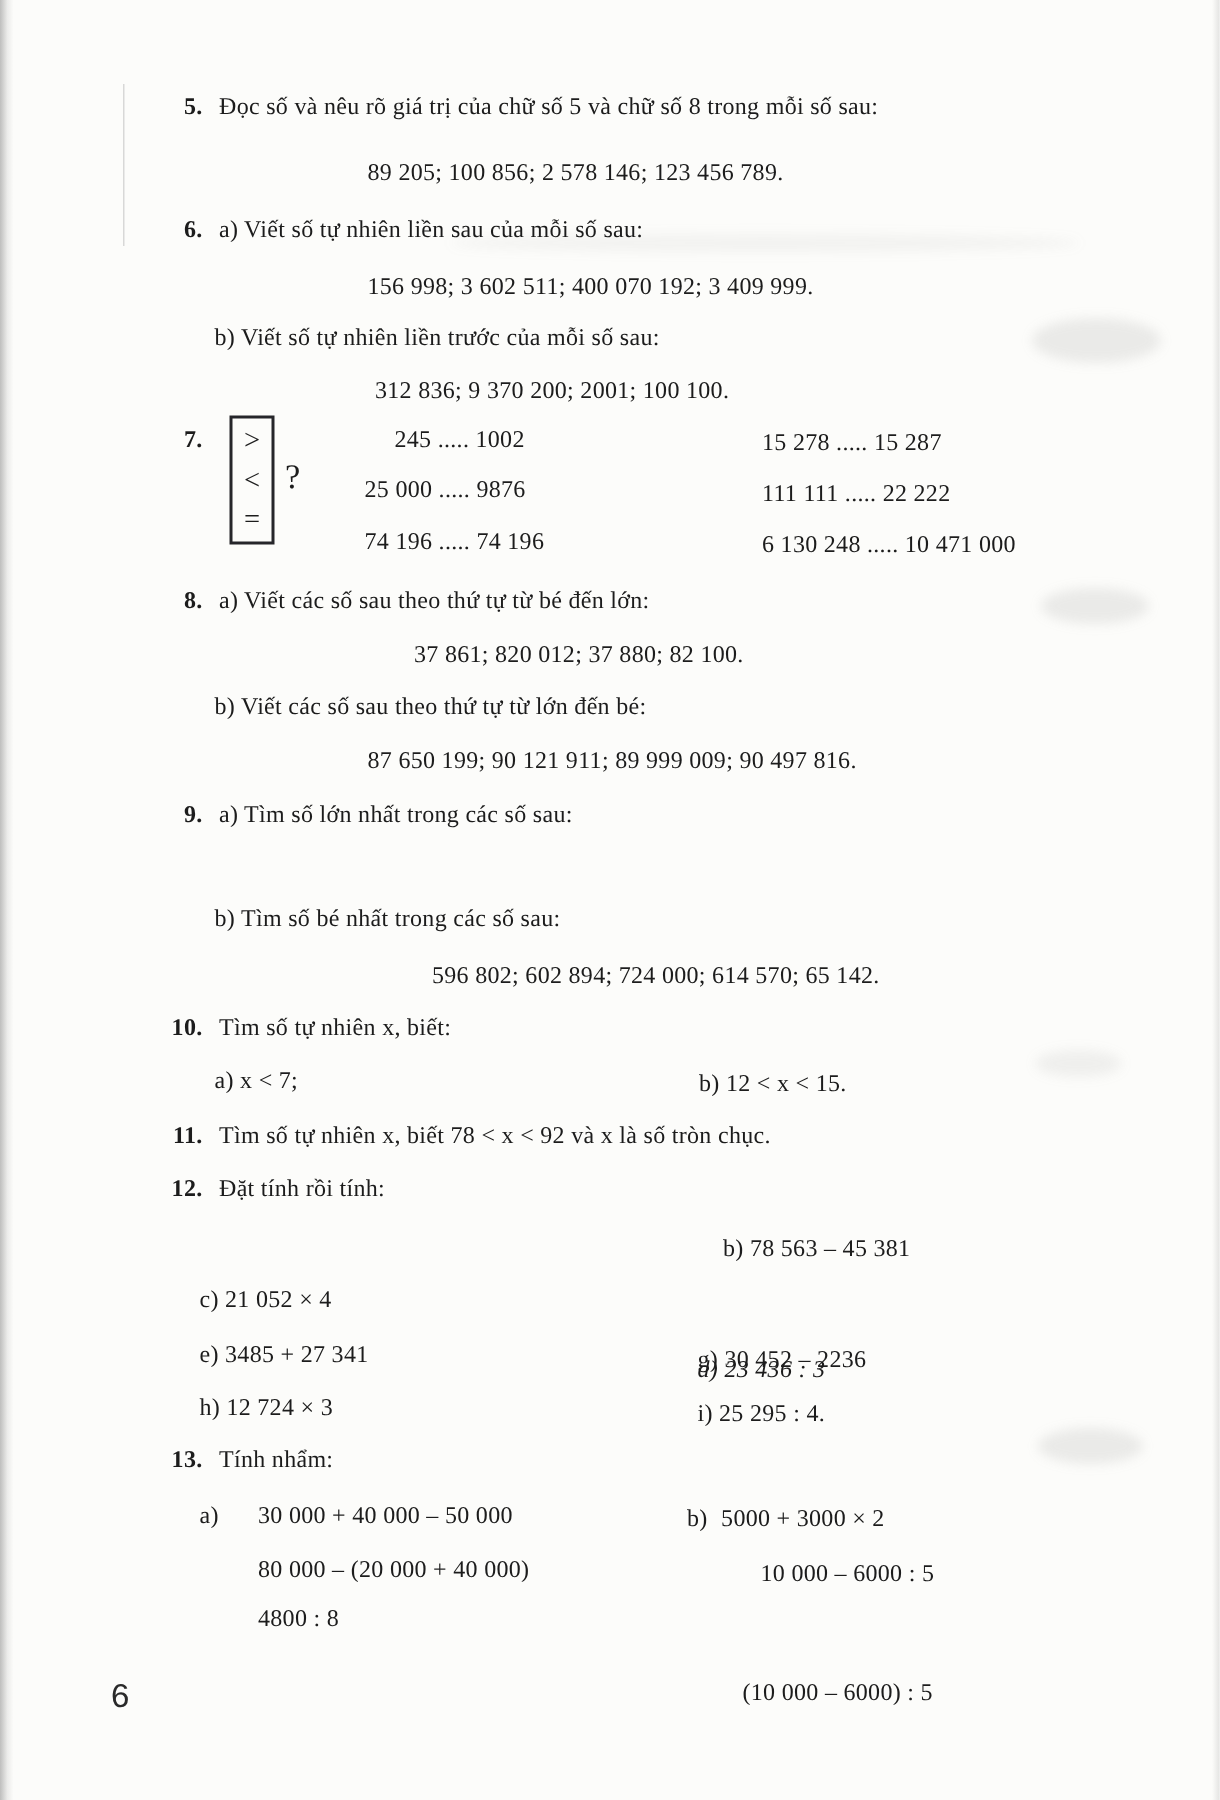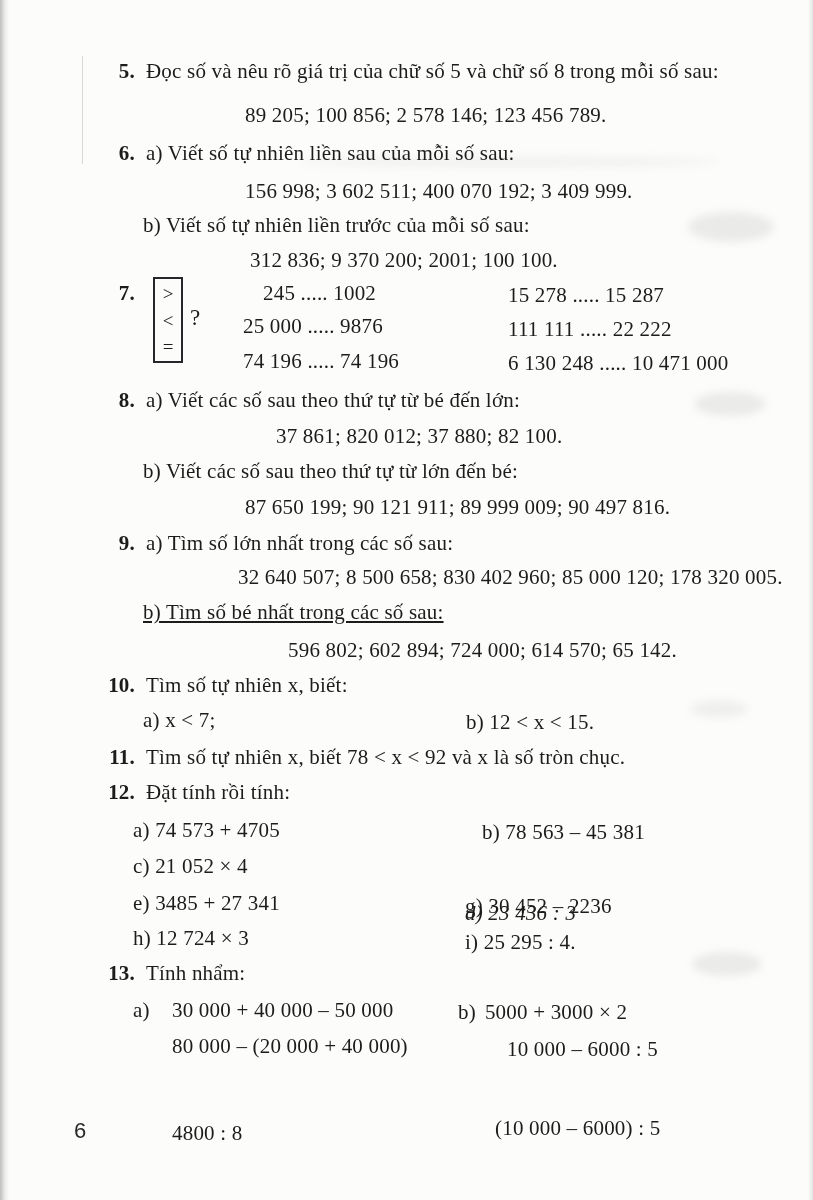--- a/index.html
+++ b/index.html
@@ -7,21 +7,21 @@
     position:relative;
     width:813px;height:1200px;
     margin:0 auto;
     background:#fcfcfa;
     overflow:hidden;
     font-family:"Liberation Serif","DejaVu Serif",serif;
     color:#1c1c1c;
   }
   .ln{
     position:absolute;
-    font-size:21px;
+    font-size:16px;
     line-height:27px;
     white-space:nowrap;
     letter-spacing:.2px;
   }
   .numlab{
     display:inline-block;
     min-width:40px;
     text-align:right;
     font-weight:bold;
     margin-right:11px;
@@ -100,43 +100,41 @@
   <div class="ln" style="left:508px;top:282px;">15 278 ..... 15 287</div>
   <div class="ln" style="left:508px;top:316px;">111 111 ..... 22 222</div>
   <div class="ln" style="left:508px;top:350px;">6 130 248 ..... 10 471 000</div>
 
   <div class="ln" style="left:95px;top:387px;"><span class="numlab">8.</span><span>a) Viết các số sau theo thứ tự từ bé đến lớn:</span></div>
   <div class="ln" style="left:245px;top:423px;margin-left:31px;">37 861; 820 012; 37 880; 82 100.</div>
   <div class="ln" style="left:143px;top:458px;">b) Viết các số sau theo thứ tự từ lớn đến bé:</div>
   <div class="ln" style="left:245px;top:494px;">87 650 199; 90 121 911; 89 999 009; 90 497 816.</div>
 
   <div class="ln" style="left:95px;top:530px;"><span class="numlab">9.</span><span>a) Tìm số lớn nhất trong các số sau:</span></div>
-  <div class="ln" style="left:238px;top:564px;">32 640 507; 8 500 658; 830 402 960; 85 000 120; 178 320 005.</div>
-  <div class="ln" style="left:143px;top:599px;text-decoration:underline;">b) Tìm số bé nhất trong các số sau:</div>
+  <div class="ln" style="left:143px;top:599px;">b) Tìm số bé nhất trong các số sau:</div>
   <div class="ln" style="left:288px;top:637px;">596 802; 602 894; 724 000; 614 570; 65 142.</div>
 
   <div class="ln" style="left:95px;top:672px;"><span class="numlab">10.</span><span>Tìm số tự nhiên x, biết:</span></div>
   <div class="ln" style="left:143px;top:707px;">a) x &lt; 7;</div>
   <div class="ln" style="left:466px;top:709px;">b) 12 &lt; x &lt; 15.</div>
 
   <div class="ln" style="left:95px;top:744px;"><span class="numlab">11.</span><span>Tìm số tự nhiên x, biết 78 &lt; x &lt; 92 và x là số tròn chục.</span></div>
 
   <div class="ln" style="left:95px;top:779px;"><span class="numlab">12.</span><span>Đặt tính rồi tính:</span></div>
-  <div class="ln" style="left:133px;top:817px;">a) 74 573 + 4705</div>
   <div class="ln" style="left:465px;top:819px;margin-left:17px;">b) 78 563 – 45 381</div>
   <div class="ln" style="left:133px;top:853px;">c) 21 052 × 4</div>
   <div class="ln" style="left:465px;top:900px;font-style:italic;">d) 23 436 : 3</div>
   <div class="ln" style="left:133px;top:890px;">e) 3485 + 27 341</div>
   <div class="ln" style="left:465px;top:893px;">g) 30 452 – 2236</div>
   <div class="ln" style="left:133px;top:925px;">h) 12 724 × 3</div>
   <div class="ln" style="left:465px;top:929px;">i)  25 295 : 4.</div>
 
   <div class="ln" style="left:95px;top:960px;"><span class="numlab">13.</span><span>Tính nhẩm:</span></div>
   <div class="ln" style="left:133px;top:997px;"><span style="display:inline-block;min-width:26px;">a)</span><span style="margin-left:13px;">30 000 + 40 000 – 50 000</span></div>
   <div class="ln" style="left:172px;top:1033px;">80 000 – (20 000 + 40 000)</div>
-  <div class="ln" style="left:172px;top:1120px;font-family:Liberation Serif, serif;">4800 : 8</div>
+  <div class="ln" style="left:172px;top:1066px;font-family:Liberation Serif, serif;">4800 : 8</div>
   <div class="ln" style="left:458px;top:999px;"><span>b)</span><span style="margin-left:9px;">5000 + 3000 × 2</span></div>
   <div class="ln" style="left:507px;top:1036px;">10 000 – 6000 : 5</div>
   <div class="ln" style="left:495px;top:1071px;margin-top:44px;">(10 000 – 6000) : 5</div>
 
   <div class="pagenum">6</div>
 
 </div>
 
 </body></html>

